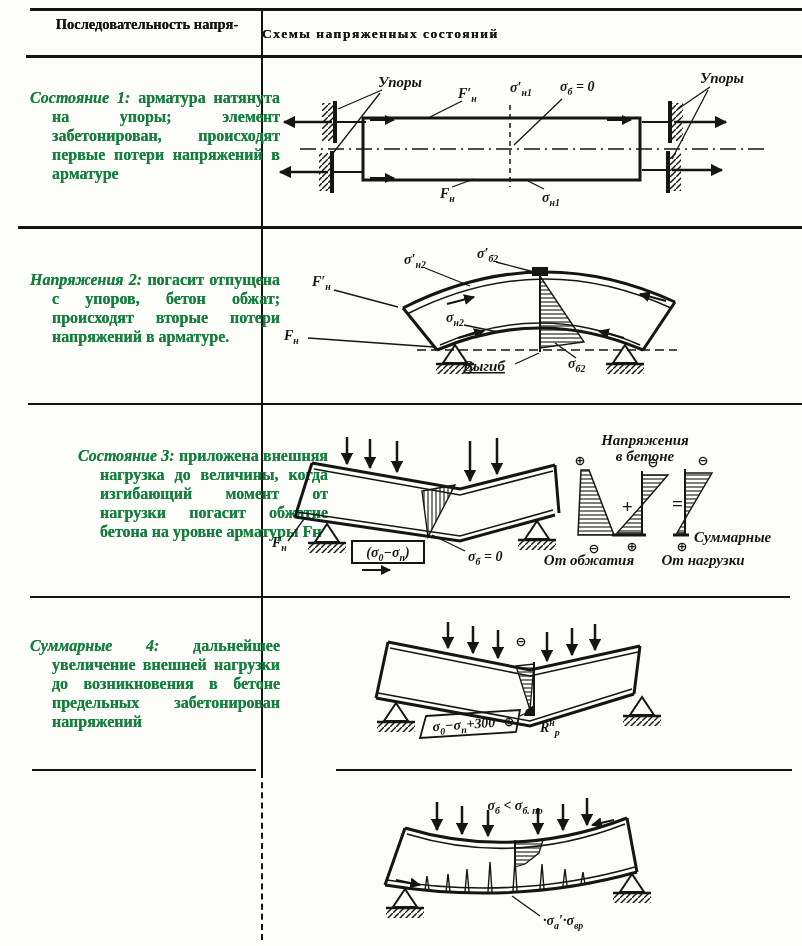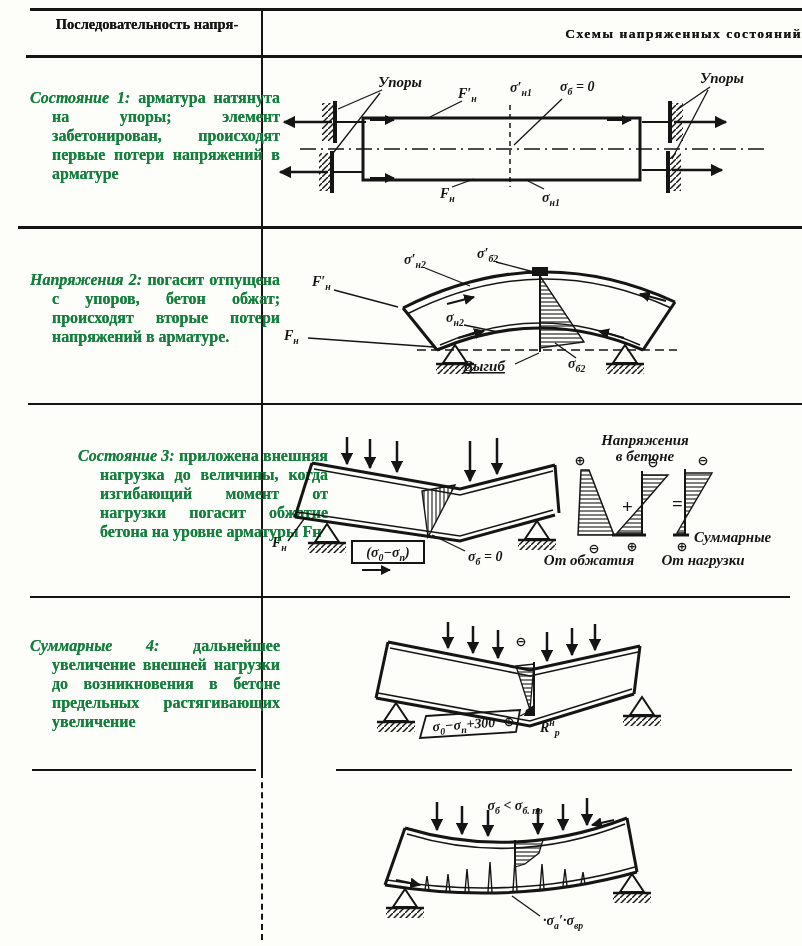--- a/index.html
+++ b/index.html
@@ -8,21 +8,21 @@
   .hline{position:absolute;background:#141414;}
   .vline{position:absolute;background:#141414;}
   .vline-dashed{position:absolute;border-left:2px dashed #141414;}
   .cell{position:absolute;left:30px;width:228px;text-align:justify;
         font-weight:bold;font-size:16px;line-height:19px;
         padding-left:22px;text-indent:-22px;color:#15803d;
         text-shadow:0 0 .5px currentColor;}
   .lead{font-style:italic;}
   .hdr-left{position:absolute;left:33px;top:15px;width:228px;text-align:center;
         font-weight:bold;font-size:14.5px;line-height:18px;text-shadow:0 0 .5px currentColor;}
-  .hdr-right{position:absolute;left:262px;top:26px;width:540px;text-align:right;
+  .hdr-right{position:absolute;left:262px;top:26px;width:540px;text-align:left;
         font-weight:bold;font-size:13.5px;letter-spacing:1.5px;text-shadow:0 0 .4px currentColor;}
   svg{position:absolute;left:262px;overflow:visible;}
   svg text{fill:#151515;}
   .lbl{font:italic bold 14px "Liberation Serif",serif;}
   .word{font:italic bold 15px "Liberation Serif",serif;}
   .sign{font:bold 13px "DejaVu Sans",sans-serif;}
   .op{font:bold 19px "Liberation Serif",serif;}
   .underline{text-decoration:underline;}
 </style>
 </head>
@@ -63,21 +63,21 @@
   <div class="vline-dashed" style="top:772px;left:261px;height:168px;"></div>
 
   <div class="hdr-left">
     <div>Последовательность напря-</div>
   </div>
   <div class="hdr-right">Схемы напряженных состояний</div>
 
   <div class="cell" style="top:88px;"><span class="lead">Состояние 1:</span> <span>арматура натянута на упоры; элемент забетонирован, происходят первые потери напряжений в арматуре</span></div>
   <div class="cell" style="top:270px;"><span class="lead">Напряжения 2:</span> <span>погасит отпущена с упоров, бетон обжат; происходят вторые потери напряжений в арматуре.</span></div>
   <div class="cell" style="top:446px;margin-left:48px;"><span class="lead">Состояние 3:</span> <span>приложена внешняя нагрузка до величины, когда изгибающий момент от нагрузки погасит обжатие бетона на уровне арматуры Fн</span></div>
-  <div class="cell" style="top:636px;"><span class="lead">Суммарные 4:</span> <span>дальнейшее увеличение внешней нагрузки до возникновения в бетоне предельных растягивающих увеличение</span></div>
+  <div class="cell" style="top:636px;"><span class="lead">Суммарные 4:</span> <span>дальнейшее увеличение внешней нагрузки до возникновения в бетоне предельных забетонирован напряжений</span></div>
 
   <svg style="top:57px;" width="540" height="171" viewBox="0 0 540 171">
     <g stroke="#151515">
       <rect x="60" y="46" width="11" height="38" fill="url(#hD)" stroke="none"></rect>
       <line x1="73" y1="44" x2="73" y2="86" stroke-width="4"></line>
       <rect x="57" y="96" width="11" height="38" fill="url(#hD)" stroke="none"></rect>
       <line x1="70" y1="94" x2="70" y2="136" stroke-width="4"></line>
       <line x1="70" y1="65" x2="22" y2="65" stroke-width="2.5" marker-end="url(#mArr)"></line>
       <line x1="66" y1="115" x2="18" y2="115" stroke-width="2.5" marker-end="url(#mArr)"></line>
       <line x1="73" y1="65" x2="104" y2="65" stroke-width="2"></line>

